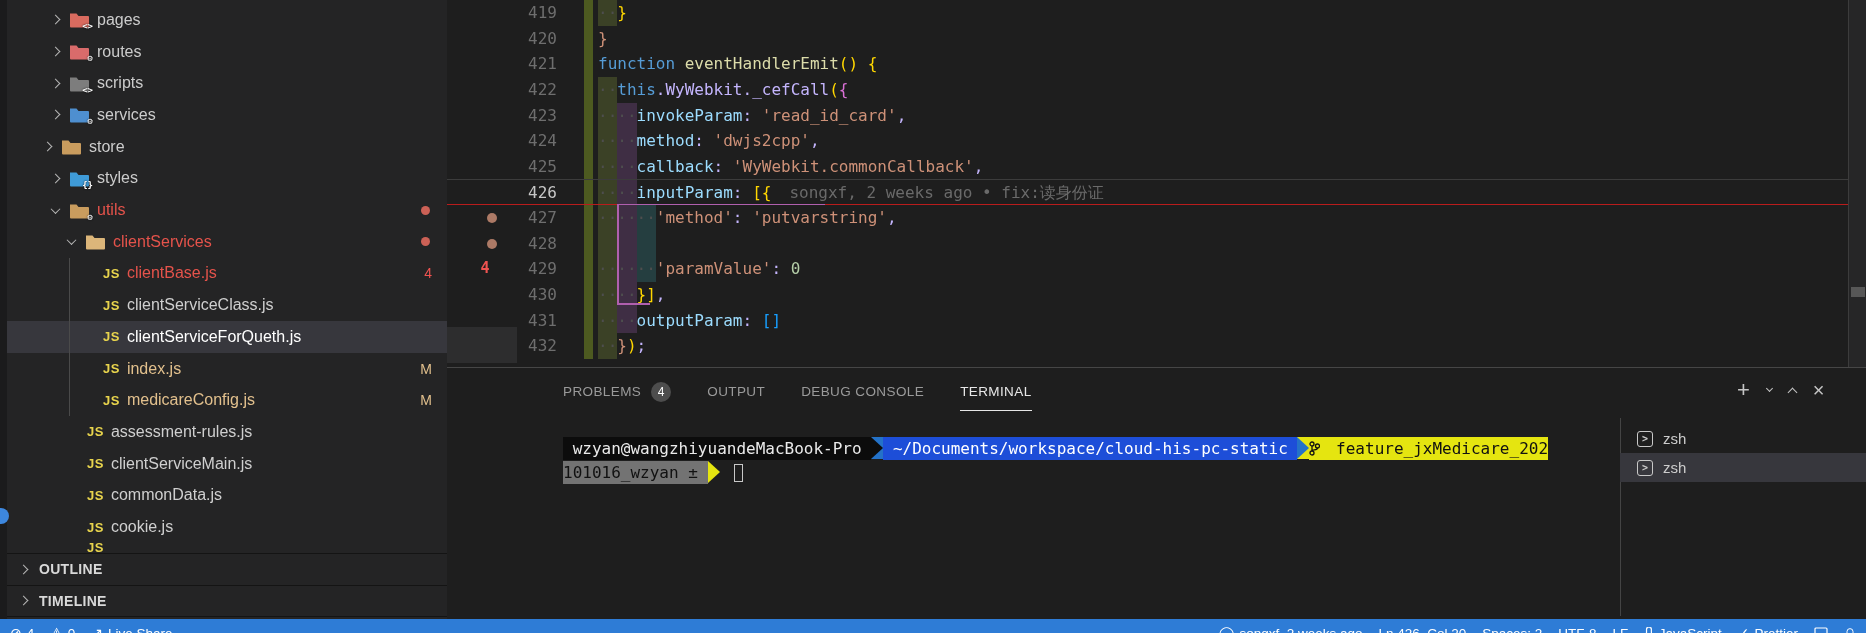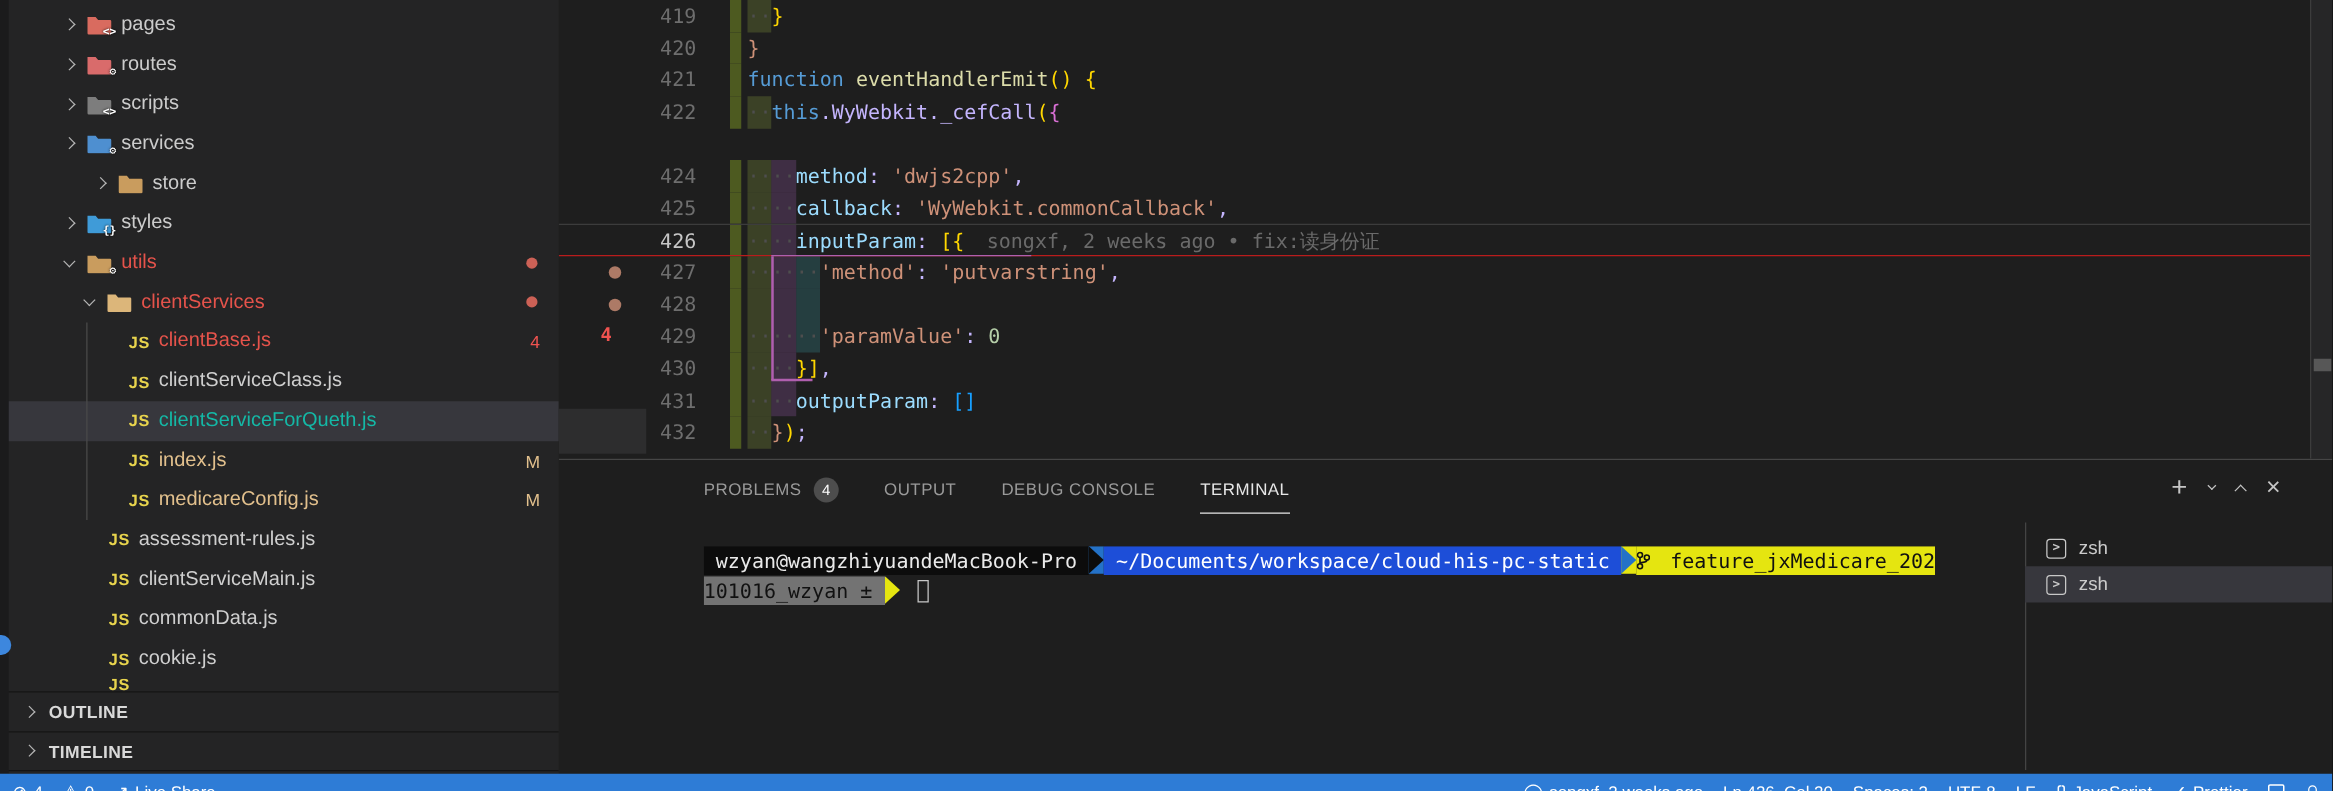--- a/index.html
+++ b/index.html
@@ -142,21 +142,21 @@
         <div class="trow" style="top: 99.1px; padding-left: 52px;">
           <span class="chev"></span>
           <span class="ficon">
             <svg width="21" height="17" viewBox="0 0 21 17">
               <path d="M1 2.5 h6.5 l2 2.5 H19 a1 1 0 0 1 1 1 v9.5 a1 1 0 0 1 -1 1 H2 a1 1 0 0 1 -1 -1 Z" fill="#4e8fd0"></path>
             </svg>
             <span class="emblem">⚙</span>
           </span>
           <span class="tlabel">services</span>
         </div>
-        <div class="trow" style="top: 130.8px; padding-left: 77px;">
+        <div class="trow" style="top: 130.8px; padding-left: 44px;">
           <span class="chev"></span>
           <span class="ficon">
             <svg width="21" height="17" viewBox="0 0 21 17">
               <path d="M1 2.5 h6.5 l2 2.5 H19 a1 1 0 0 1 1 1 v9.5 a1 1 0 0 1 -1 1 H2 a1 1 0 0 1 -1 -1 Z" fill="#c99c5e"></path>
             </svg>
           </span>
           <span class="tlabel">store</span>
         </div>
         <div class="trow" style="top: 162.5px; padding-left: 52px;">
           <span class="chev"></span>
@@ -193,21 +193,21 @@
           <span class="jsicon">JS</span>
           <span class="tlabel" style="color: rgb(229, 83, 75);">clientBase.js</span>
           <span class="btext" style="color: rgb(239, 83, 80);">4</span>
         </div>
         <div class="trow" style="top: 289.3px; padding-left: 103px;">
           <span class="jsicon">JS</span>
           <span class="tlabel" style="color: rgb(207, 207, 207);">clientServiceClass.js</span>
         </div>
         <div class="trow sel" style="top: 321px; padding-left: 103px;">
           <span class="jsicon">JS</span>
-          <span class="tlabel" style="color: #14b8a6;">clientServiceForQueth.js</span>
+          <span class="tlabel" style="color: #ffffff;">clientServiceForQueth.js</span>
         </div>
         <div class="trow" style="top: 352.7px; padding-left: 103px;">
           <span class="jsicon">JS</span>
           <span class="tlabel" style="color: rgb(226, 192, 141);">index.js</span>
           <span class="btext" style="color: rgb(226, 192, 141);">M</span>
         </div>
         <div class="trow" style="top: 384.4px; padding-left: 103px;">
           <span class="jsicon">JS</span>
           <span class="tlabel" style="color: rgb(226, 192, 141);">medicareConfig.js</span>
           <span class="btext" style="color: rgb(226, 192, 141);">M</span>
@@ -263,20 +263,27 @@
           <span class="lnum">421</span>
           <span class="gitbar"></span>
           <span class="ctext"><span class="tk-kw">function</span><span class="tk-plain"> </span><span class="tk-fn">eventHandlerEmit</span><span class="tk-gold">()</span><span class="tk-plain"> </span><span class="tk-gold">{</span></span>
         </div>
         <div class="crow" style="top: 76.92px;">
           <span class="lnum">422</span>
           <span class="gitbar"></span>
           <span class="band b0" style="left: 151px;"></span>
           <span class="ctext"><span class="ws">··</span><span class="tk-kw">this</span><span class="tk-plain">.WyWebkit._cefCall</span><span class="tk-gold">(</span><span class="tk-orchid">{</span></span>
         </div>
+        <div class="crow" style="top: 102.56px;">
+          <span class="lnum">423</span>
+          <span class="gitbar"></span>
+          <span class="band b0" style="left: 151px;"></span>
+          <span class="band b1" style="left: 170.26px;"></span>
+          <span class="ctext"><span class="ws">····</span><span class="tk-prop">invokeParam</span><span class="tk-plain">: </span><span class="tk-str">'read_id_card'</span><span class="tk-plain">,</span></span>
+        </div>
         <div class="crow" style="top: 128.2px;">
           <span class="lnum">424</span>
           <span class="gitbar"></span>
           <span class="band b0" style="left: 151px;"></span>
           <span class="band b1" style="left: 170.26px;"></span>
           <span class="ctext"><span class="ws">····</span><span class="tk-prop">method</span><span class="tk-plain">: </span><span class="tk-str">'dwjs2cpp'</span><span class="tk-plain">,</span></span>
         </div>
         <div class="crow" style="top: 153.84px;">
           <span class="lnum">425</span>
           <span class="gitbar"></span>

